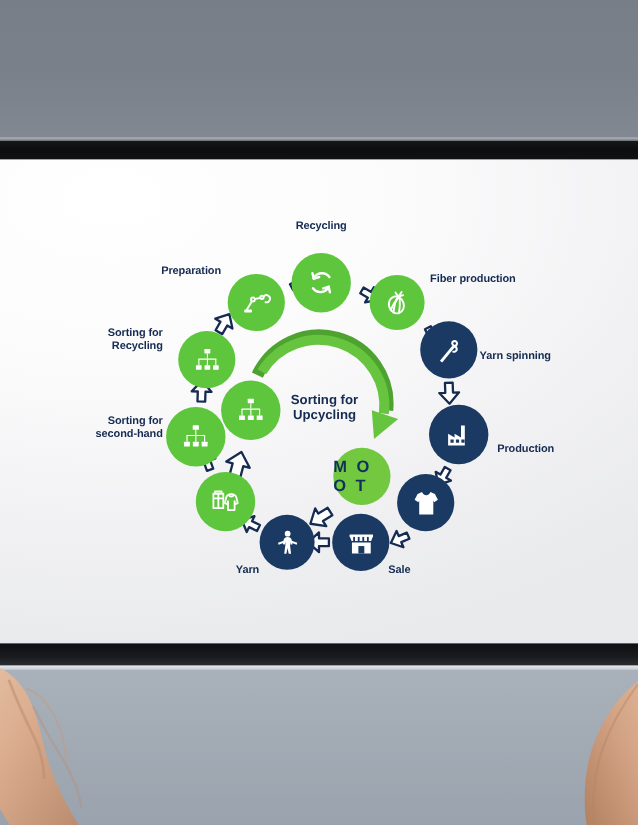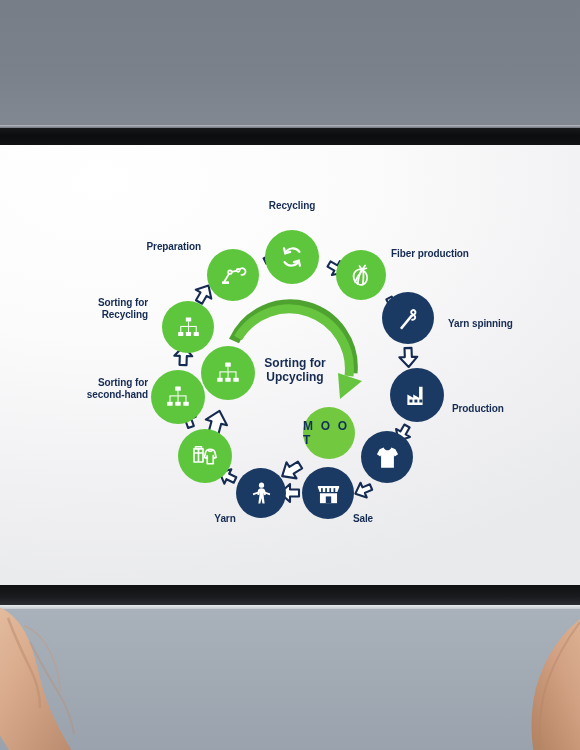--- a/index.html
+++ b/index.html
@@ -74,21 +74,21 @@
   .node {
     position:absolute; border-radius:50%;
     display:flex; align-items:center; justify-content:center;
   }
   .node.green { background:#5ec63c; }
   .node.navy  { background:#1b3a63; }
   .node.mootc { background:#72c83f; }
   .node svg { display:block; }
 
   .moot-text {
-    font-size:12px; font-weight:bold; color:#13305b; letter-spacing:2.2px;
+    font-size:15px; font-weight:bold; color:#13305b; letter-spacing:2.2px;
   }
   .ctr-title {
     position:absolute; color:#152b52; font-weight:bold; font-size:12px;
     line-height:1.2; text-align:center; white-space:pre-line;
   }
   .arrowlayer { position:absolute; inset:0; }
 </style>
 </head>
 <body>
 
@@ -312,21 +312,21 @@
     </div>
 
     <div class="node mootc" style="left:303px;top:262px;width:52px;height:52px;">
       <span class="moot-text">M O O T</span>
     </div>
 
     <div class="label c" style="left:232px;top:55px;width:120px;">Recycling</div>
 
     <div class="label l" style="left:391px;top:91px;width:130px;">Fiber production</div>
 
-    <div class="label l" style="left:448px;top:161px;width:120px;">Yarn spinning</div>
+    <div class="label l" style="left:436px;top:161px;width:120px;">Yarn spinning</div>
 
     <div class="label l" style="left:452px;top:246px;width:110px;">Production</div>
 
 
     <div class="label c" style="left:328px;top:368px;width:70px;">Sale</div>
 
     <div class="label c" style="left:190px;top:368px;width:70px;">Yarn</div>
 
 
     <div class="label r" style="left:18px;top:232px;width:130px;">Sorting for

